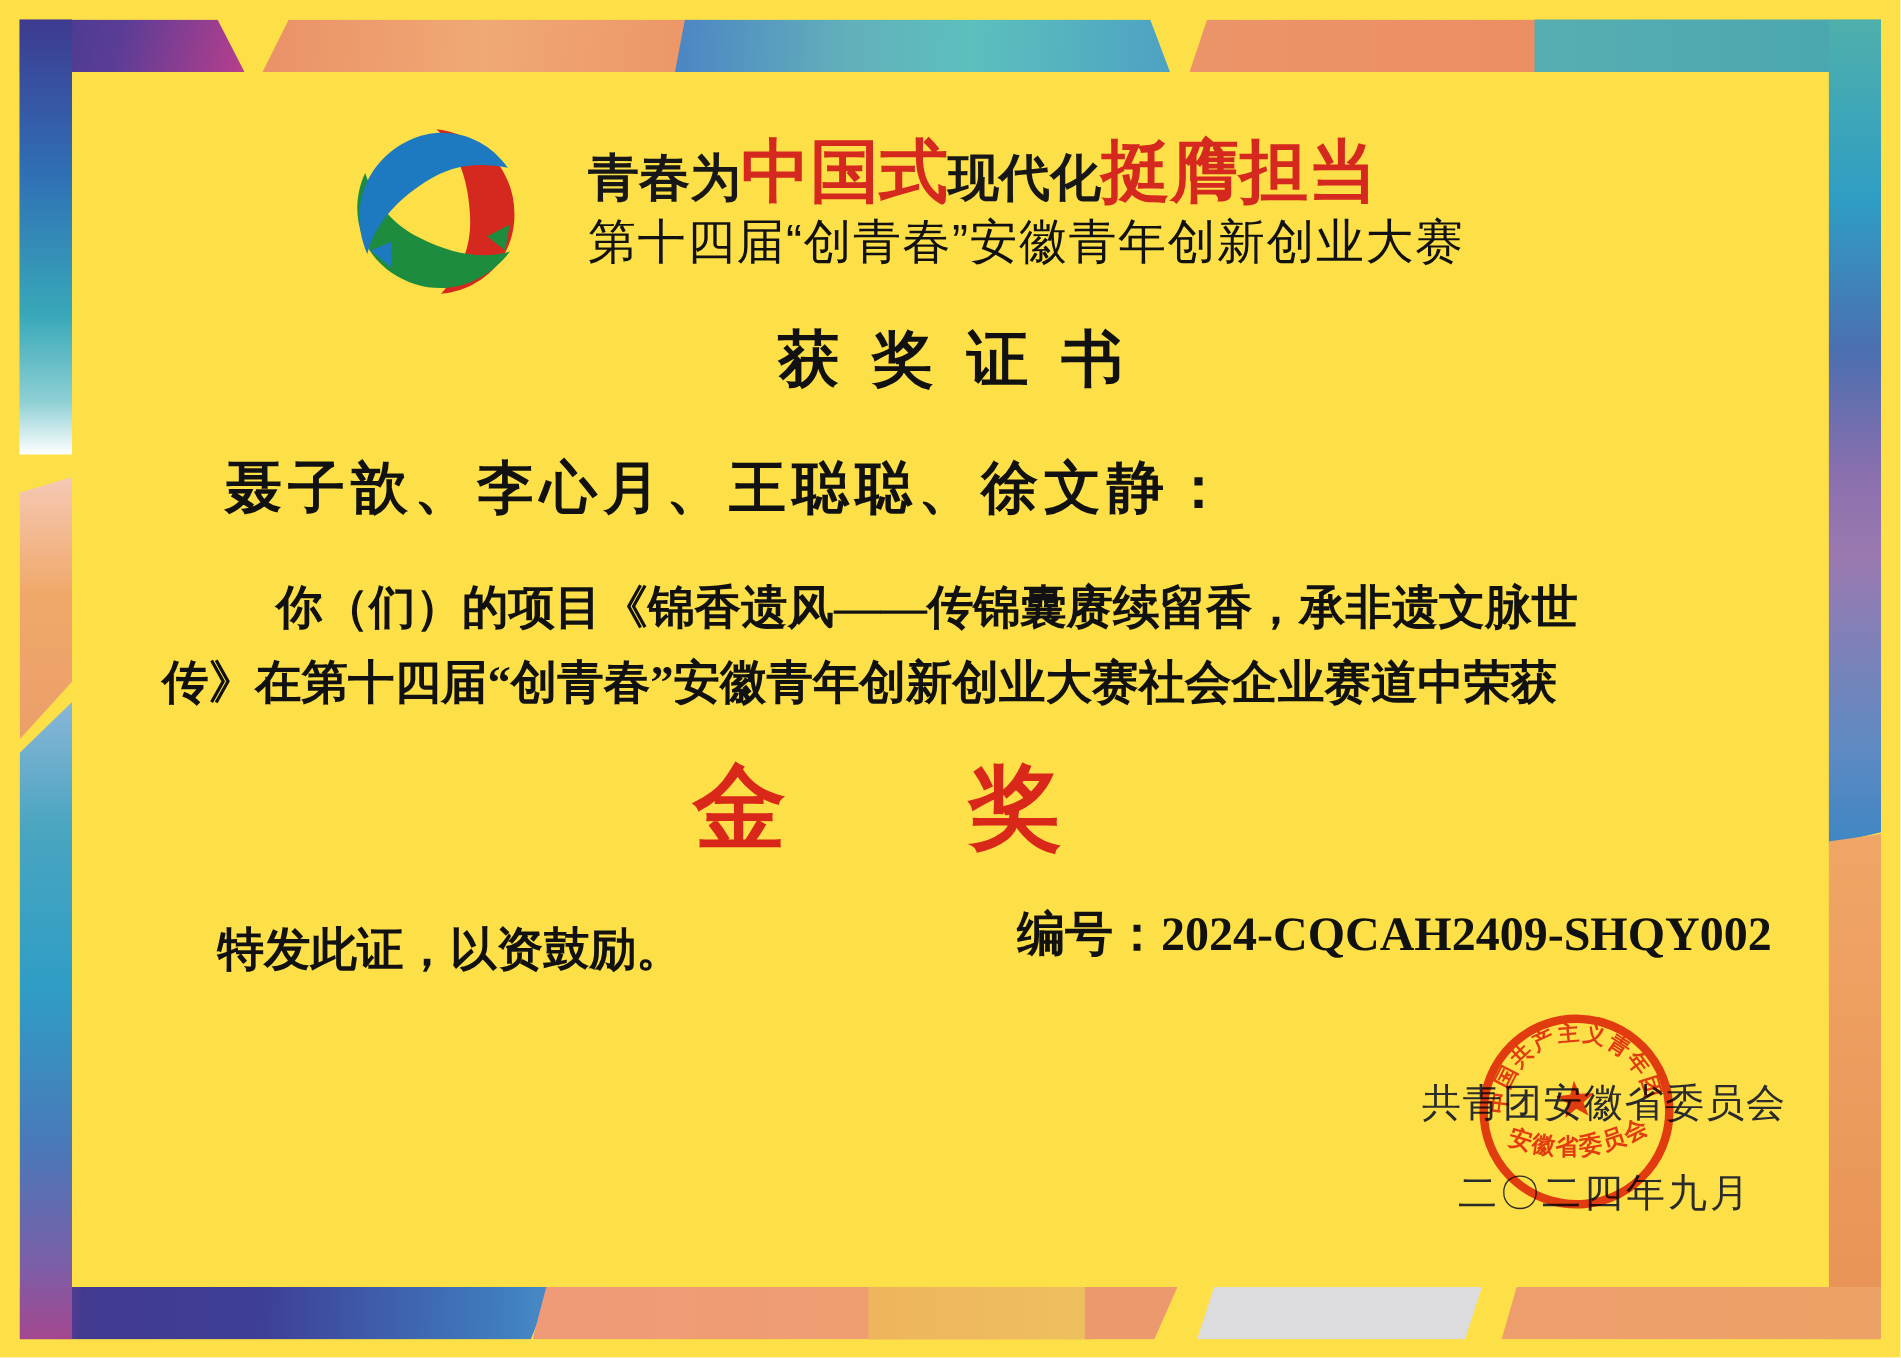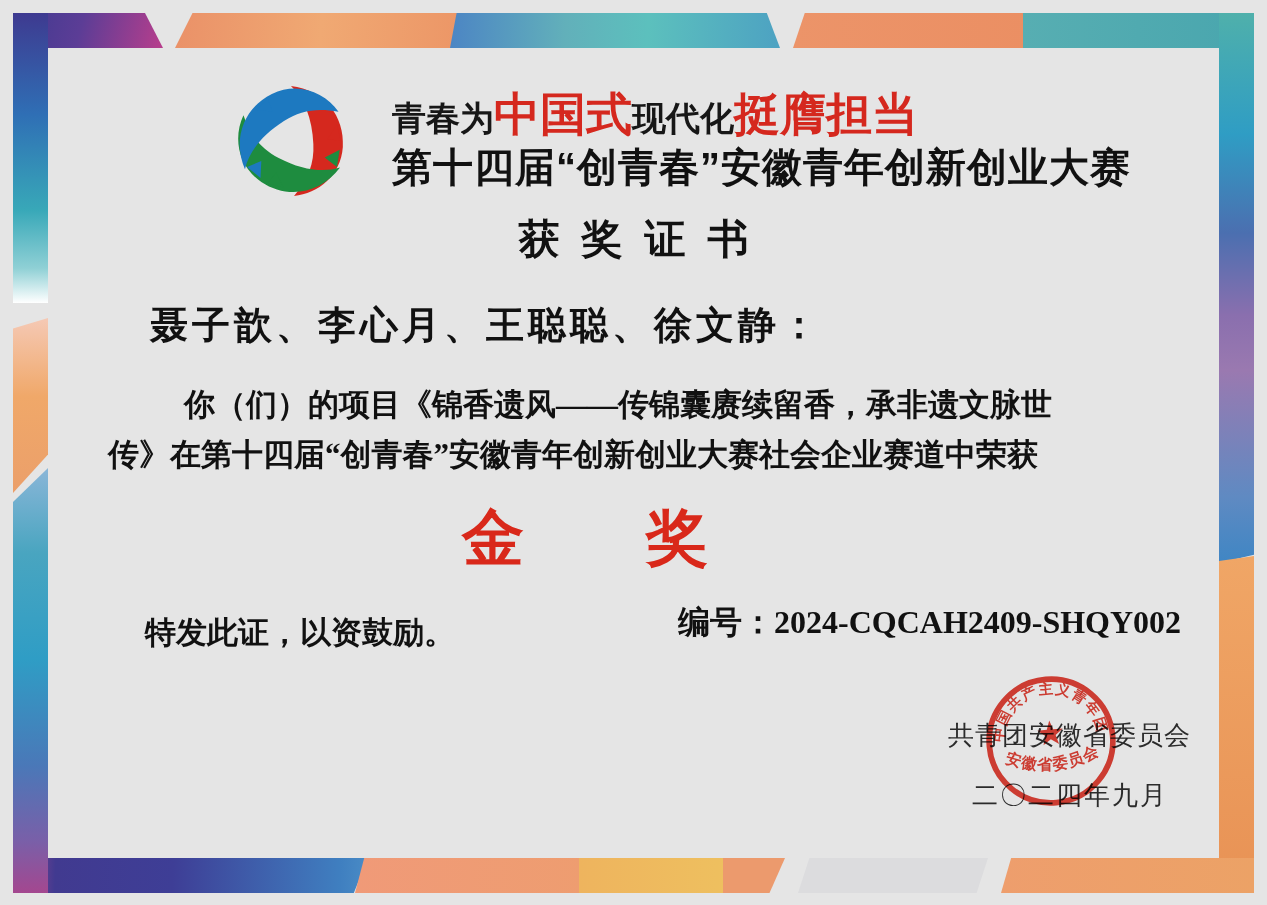--- a/index.html
+++ b/index.html
@@ -1,16 +1,16 @@
 <!DOCTYPE html>
 <html><head>
 <meta charset="utf-8">
 <style>
   html,body{margin:0;padding:0;background:#ffffff;}
-  .stage{position:relative;width:1267px;height:905px;background:#e5e5e5;overflow:hidden;
+  .stage{position:relative;width:1267px;height:905px;background:#fde047;overflow:hidden;
          font-family:"Liberation Sans","DejaVu Sans",sans-serif;color:#151515;}
 
   
   .bd{position:absolute;}
   .bd-top{left:13px;top:13px;width:1241px;height:35px;}
   .bd-bottom{left:13px;bottom:12px;width:1241px;height:35px;}
   .bd-left{left:13px;top:13px;width:35px;height:880px;}
   .bd-right{right:13px;top:13px;width:35px;height:880px;}
   .seg{position:absolute;top:0;height:100%;}
   .vseg{position:absolute;left:0;width:100%;}
@@ -48,21 +48,21 @@
 
   
   .abs{position:absolute;}
   .logo{left:228px;top:80px;width:128px;height:122px;}
 
   .slogan{left:392px;top:84px;height:62px;line-height:62px;white-space:nowrap;
           font-family:cursive;font-weight:bold;}
   .slogan .sg-black{font-size:34px;color:#171717;}
   .slogan .sg-red{font-size:46px;}
 
-  .competition{left:392px;top:140px;font-size:40px;font-weight:700;letter-spacing:1px;
+  .competition{left:392px;top:140px;font-size:32px;font-weight:400;letter-spacing:1px;
                white-space:nowrap;color:#111;}
 
   .cert-title{left:0;top:212px;width:1267px;text-align:center;
               font-family:"Liberation Serif","DejaVu Serif",serif;font-weight:bold;
               font-size:41px;letter-spacing:22px;text-indent:22px;color:#111;}
 
   .recipients{left:150px;top:300px;font-family:cursive;font-weight:bold;
               font-size:38px;letter-spacing:4px;white-space:nowrap;color:#111;}
 
   .body-text{left:108px;top:380px;width:1060px;

